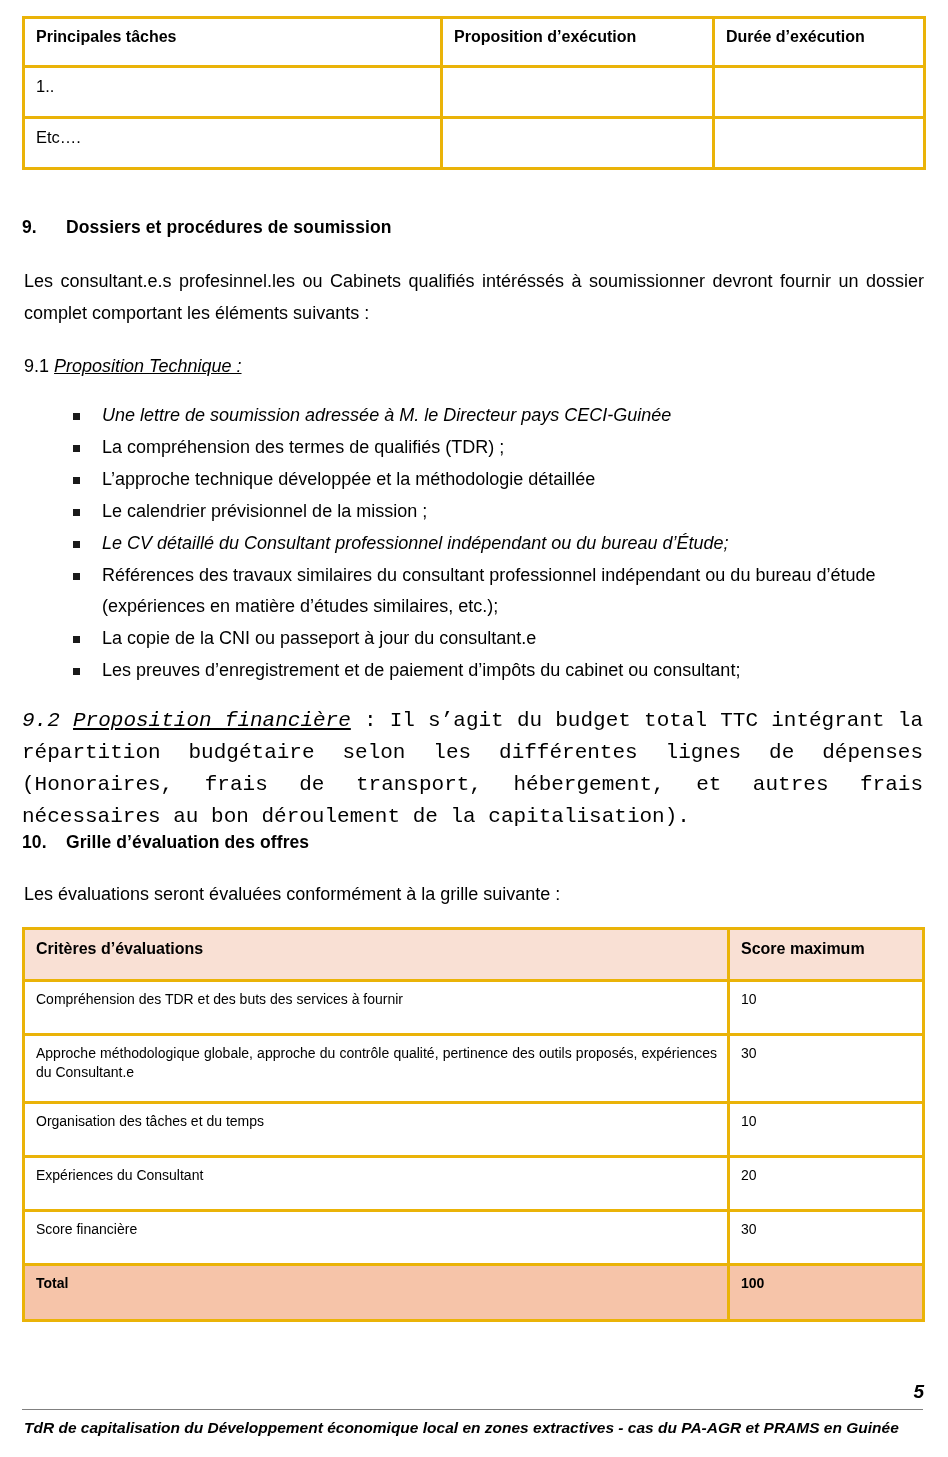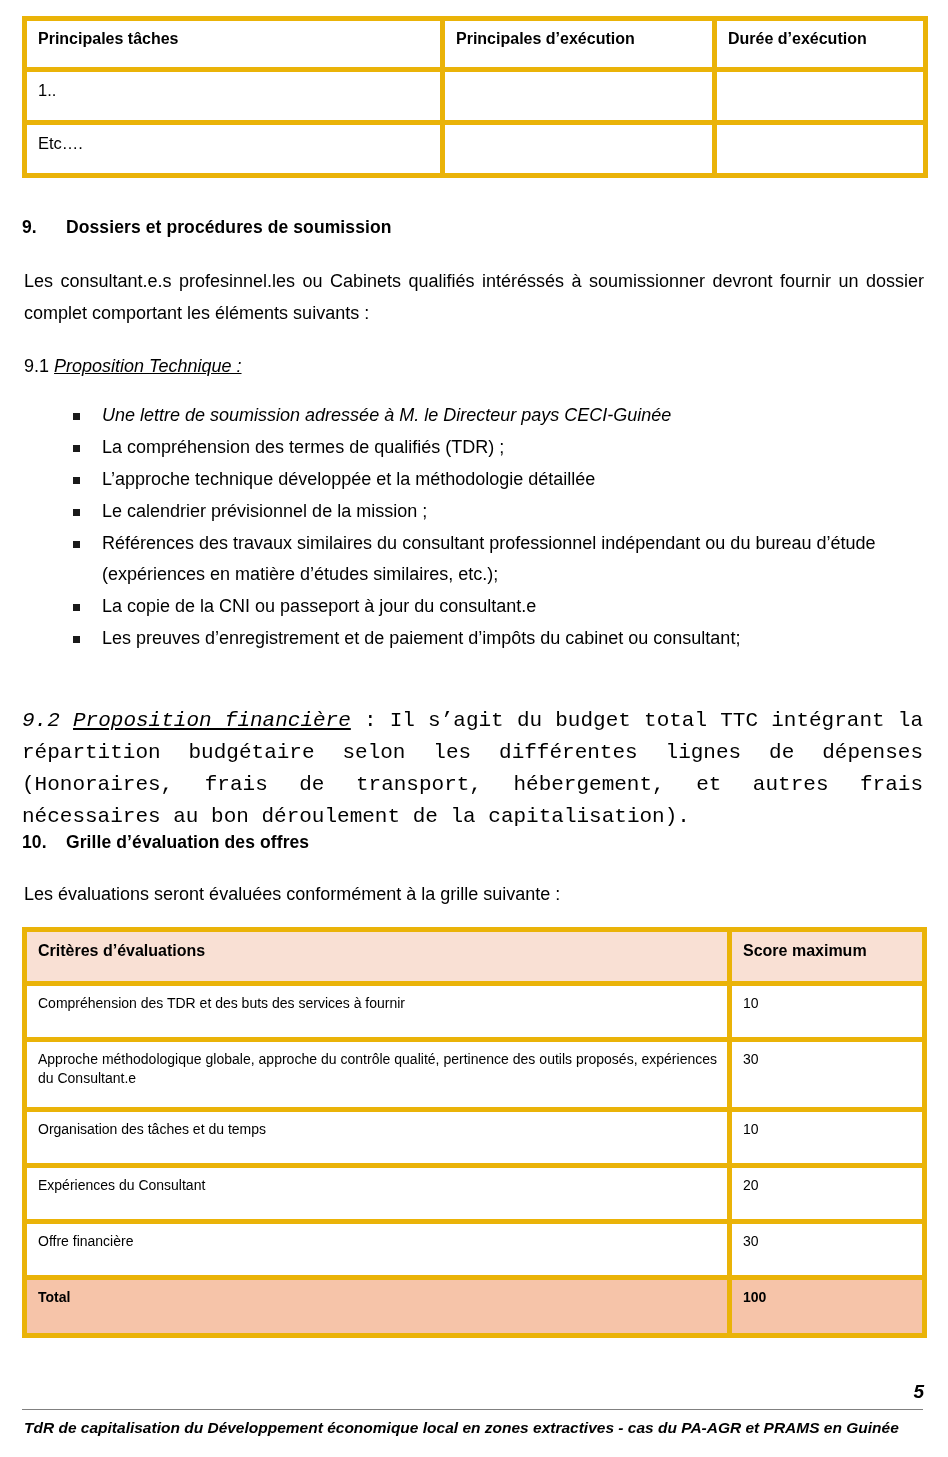--- a/index.html
+++ b/index.html
@@ -24,21 +24,21 @@
   }
 
   
   table.doc-table {
     border-collapse: collapse;
     table-layout: fixed;
     width: 901px;
     margin: 0;
   }
   table.doc-table td, table.doc-table th {
-    border: 5px solid #eab308;
+    border: 3px solid #eab308;
     vertical-align: top;
     text-align: left;
     font-weight: normal;
     padding: 7px 10px 7px 11px;
     font-size: 16.5px;
     line-height: 1.35;
   }
 
   
   #tasks-table {
@@ -190,21 +190,21 @@
 
   <table class="doc-table" id="tasks-table">
     <colgroup>
         <col class="c1">
         <col class="c2">
         <col class="c3">
       </colgroup>
     <thead>
       <tr>
         <th>Principales tâches</th>
-        <th>Principales d’exécution</th>
+        <th>Proposition d’exécution</th>
         <th>Durée d’exécution</th>
       </tr>
     </thead>
     <tbody>
       <tr>
         <td>1..</td>
         <td></td>
         <td></td>
       </tr>
       <tr>
@@ -224,21 +224,21 @@
   <div class="sub-head" style="left:24px; top:351px;">
     <span>9.1</span>
     <span class="lbl">Proposition Technique :</span>
   </div>
 
   <ul class="bullets" style="left:62px; top:400px; width:860px;">
     <li class="ital"><span class="sq"></span><span class="txt">Une lettre de soumission adressée à M. le Directeur pays CECI-Guinée</span></li>
     <li><span class="sq"></span><span class="txt">La compréhension des termes de qualifiés (TDR) ;</span></li>
     <li><span class="sq"></span><span class="txt">L’approche technique développée et la méthodologie détaillée</span></li>
     <li><span class="sq"></span><span class="txt">Le calendrier prévisionnel de la mission ;</span></li>
-    <li class="ital"><span class="sq"></span></li>
+    <li class="ital"><span class="sq"></span><span class="txt">Le CV détaillé du Consultant professionnel indépendant ou du bureau d’Étude;</span></li>
     <li><span class="sq"></span><span class="txt">Références des travaux similaires du consultant professionnel indépendant ou du bureau d’étude (expériences en matière d’études similaires, etc.);</span></li>
     <li><span class="sq"></span><span class="txt">La copie de la CNI ou passeport à jour du consultant.e</span></li>
     <li><span class="sq"></span><span class="txt">Les preuves d’enregistrement et de paiement d’impôts du cabinet ou consultant;</span></li>
   </ul>
 
   <div id="prop-fin" style="left:22px; top:705px; width:901px; text-indent:0;">
     <span class="first-line-num">9.2</span>
     <span style="font-style:italic; text-decoration:underline;">Proposition financière</span><span> : </span><span>Il s’agit du budget total TTC intégrant la répartition budgétaire selon les différentes lignes de dépenses (Honoraires, frais de transport, hébergement, et autres frais nécessaires au bon déroulement de la capitalisation).</span>
   </div>
 
@@ -270,21 +270,21 @@
       </tr>
       <tr class="h-short">
         <td class="crit">Organisation des tâches et du temps</td>
         <td>10</td>
       </tr>
       <tr class="h-short">
         <td class="crit">Expériences du Consultant</td>
         <td>20</td>
       </tr>
       <tr class="h-short">
-        <td class="crit">Offre financière</td>
+        <td class="crit">Score financière</td>
         <td>30</td>
       </tr>
       <tr class="r-total">
         <td>Total</td>
         <td>100</td>
       </tr>
     </tbody>
   </table>
 
   <div id="page-number">5</div>

